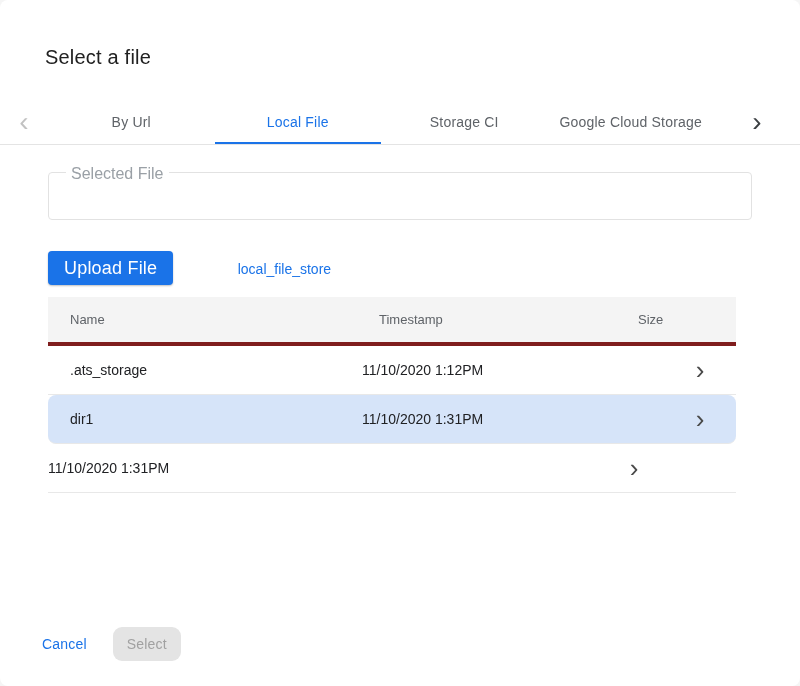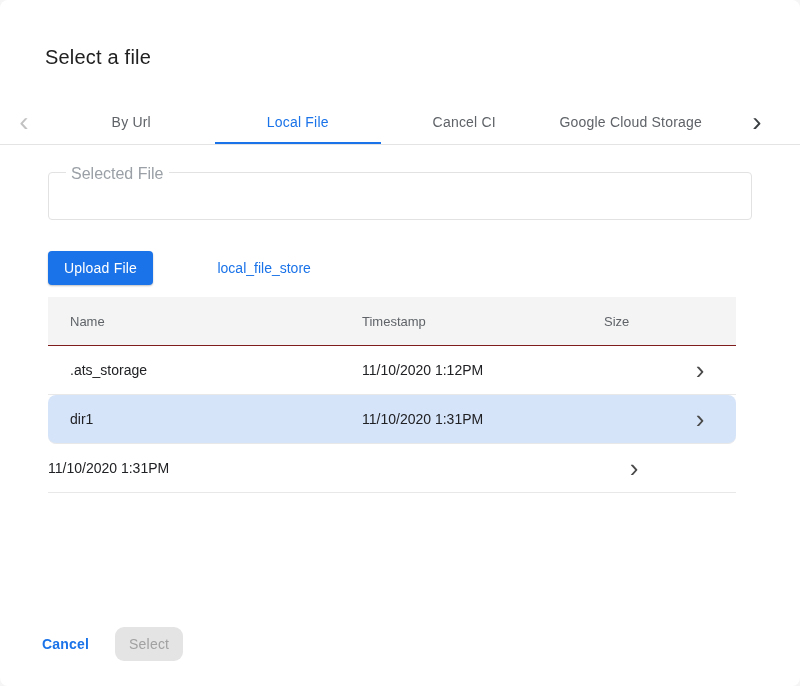--- a/index.html
+++ b/index.html
@@ -34,46 +34,46 @@
   .field { position: relative; margin: 27px 48px 0 48px; height: 48px;
            border: 1px solid #e2e2e2; border-radius: 4px; }
   .field-label { position: absolute; top: -8px; left: 17px; background: #fff;
                  padding: 0 5px; font-size: 16px; color: #9aa0a6; }
   .field input { width: 100%; height: 100%; border: none; outline: none;
                  padding: 0 16px; font-size: 14px; color: #202124;
                  background: transparent; border-radius: 4px; font-family: inherit; }
 
   
   .upload-btn { margin: 31px 0 0 48px; height: 34px; padding: 0 16px;
-                background: #1a73e8; color: #fff; font-size: 14px; font-weight: 500;
+                background: #1a73e8; color: #fff; font-size: 18px; font-weight: 500;
                 border: none; border-radius: 4px; cursor: pointer;
                 font-family: inherit; letter-spacing: .2px;
                 box-shadow: 0 1px 2px rgba(0,0,0,.25); }
   .store-link { display: inline-block; margin: 13px 0 0 60px; font-size: 14px;
                 color: #1a73e8; text-decoration: none; cursor: pointer; }
 
   
   .table { margin: 12px 0 0 48px; width: 688px; font-size: 14px; }
   .trow { display: grid; grid-template-columns: 314px 242px 60px 72px;
           align-items: center; height: 49px; border-bottom: 1px solid #e8e8e8;
           cursor: pointer; background: #fff; }
   .trow.thead { background: #f4f4f4; font-size: 13px; color: #5f6368;
-                cursor: default; border-bottom: 1px solid #7f1d1d; }
+                cursor: default; border-bottom: 4px solid #7f1d1d; gap: 17px; }
   .trow.selected { background: #d6e4f9; border-radius: 8px; }
   .cell { color: #202124; }
   .thead .cell { color: #5f6368; }
   .cell-name { padding-left: 22px; }
   .cell-chevron { display: flex; justify-content: center; }
   .chev { font-size: 26px; color: #4a4a4a; line-height: 1; }
 
   
   .footer { position: absolute; left: 42px; bottom: 25px; display: flex;
             align-items: center; }
   .cancel-btn { background: none; border: none; color: #1a73e8; font-size: 14px;
-                font-weight: 700; cursor: pointer; font-family: inherit;
+                font-weight: 400; cursor: pointer; font-family: inherit;
                 padding: 8px 0; letter-spacing: .2px; }
   .select-btn { margin-left: 26px; width: 68px; height: 34px; background: #e4e4e4;
                 color: #a1a1a1; border: none; border-radius: 9px; font-size: 14px;
                 font-weight: 500; font-family: inherit; letter-spacing: .2px; }
 </style>
 </head>
 <body>
 
 <div class="dialog">
 
@@ -85,21 +85,21 @@
     </button>
     <div class="tabs">
       <div class="tab">
         <span>By Url</span>
       </div>
       <div class="tab active">
         <span>Local File</span>
         <span class="ink"></span>
       </div>
       <div class="tab">
-        <span>Cancel CI</span>
+        <span>Storage CI</span>
       </div>
       <div class="tab">
         <span>Google Cloud Storage</span>
       </div>
     </div>
     <button class="pag pag-right">
       <span class="glyph">›</span>
     </button>
   </div>
 

